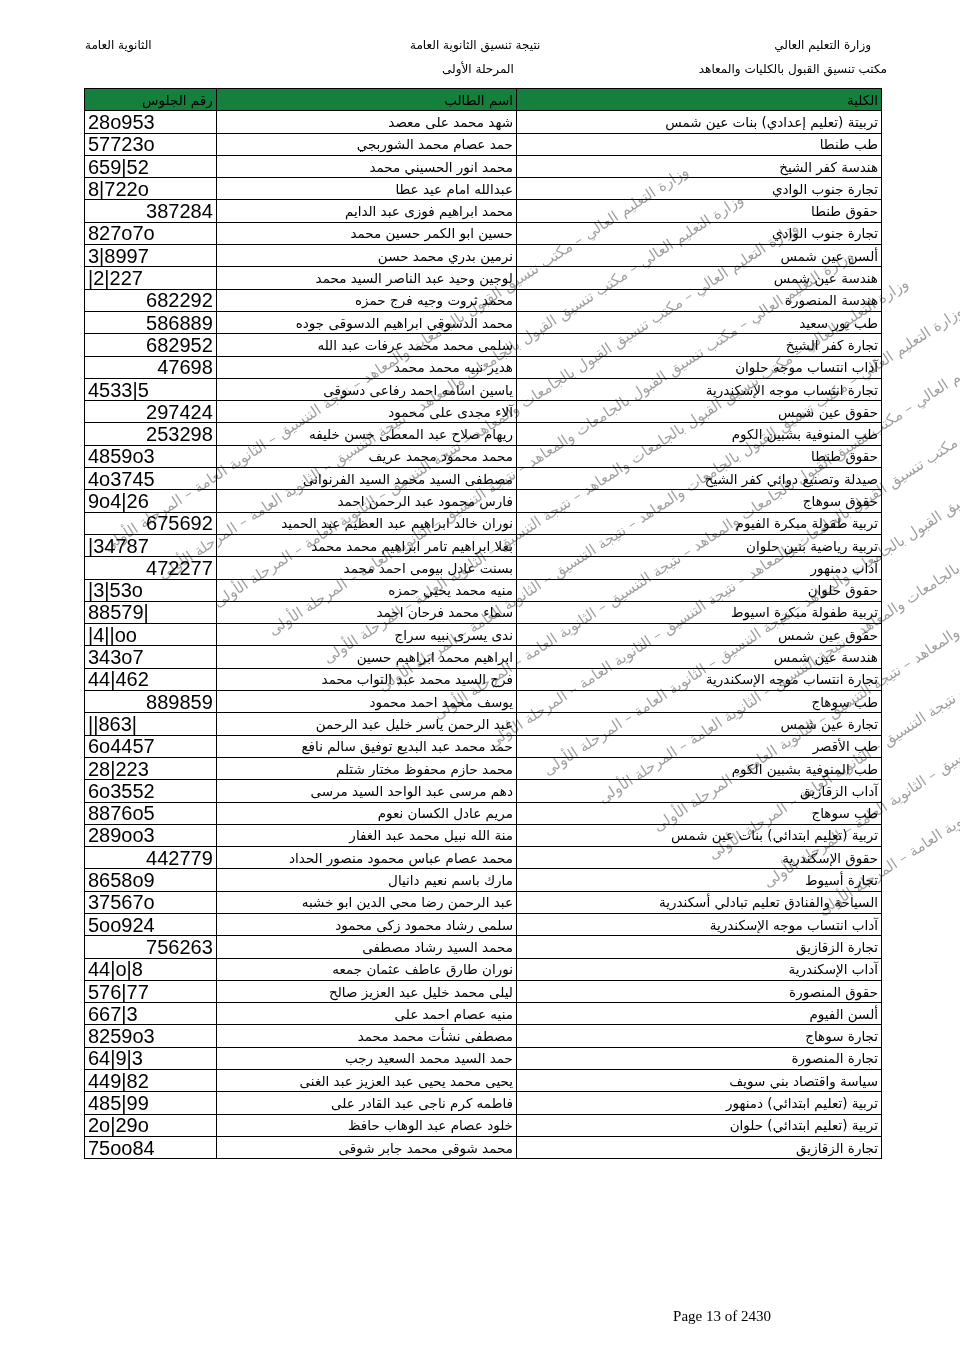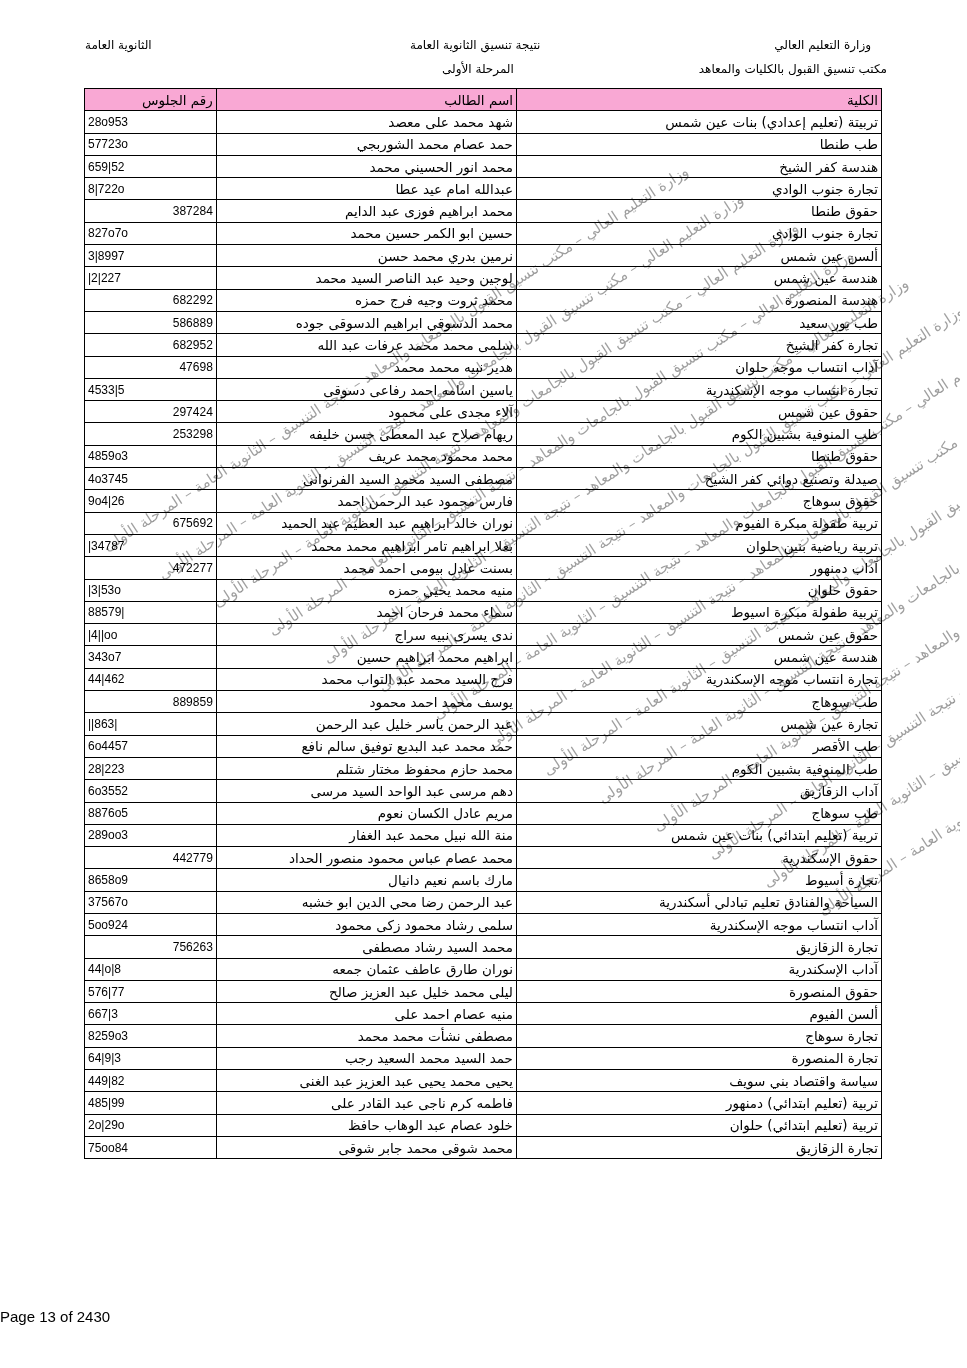--- a/index.html
+++ b/index.html
@@ -17,43 +17,43 @@
   table.results {
     position: absolute; left: 84px; top: 88px; width: 798px;
     border-collapse: collapse; table-layout: fixed;
     font-size: 13.5px;
   }
   table.results th, table.results td {
     border: 1.5px solid #000; height: 21.3px; padding: 0 3px;
     white-space: nowrap; overflow: hidden; line-height: 20px;
   }
   table.results th {
-    background: #f9a8d4; font-weight: normal; padding-left: 48px;
+    background: #15803d; font-weight: normal; padding-left: 48px;
   }
   .col-seat { width: 130px; }
   .col-name { width: 296px; }
   .col-college { width: 360px; }
-  .seat { direction: ltr; text-align: left; font-family: "Liberation Sans", sans-serif; font-size: 12px; }
+  .seat { direction: ltr; text-align: left; font-family: "Liberation Sans", sans-serif; font-size: 20px; }
   .seat.right { text-align: right; }
   .name, .college { direction: rtl; text-align: right; }
   th.seat-h { direction: rtl; text-align: right; }
 
   .watermark {
     position: absolute; left: 60px; top: 120px; width: 900px; height: 800px;
     pointer-events: none; overflow: hidden;
   }
   .watermark span {
     position: absolute; display: block; white-space: nowrap;
     font-size: 15px; color: rgba(0,0,0,0.38); direction: rtl;
     transform: rotate(-33deg); transform-origin: left top;
     letter-spacing: 1px;
   }
   .footer {
-    position: absolute; top: 1308px; left: 0; width: 771px; text-align: left;
-    font-family: Liberation Sans, sans-serif; font-size: 15px;
+    position: absolute; top: 1308px; left: 0; width: 771px; text-align: right;
+    font-family: Liberation Serif, serif; font-size: 15px;
   }
 </style>
 </head>
 <body>
 
 <div class="hdr hdr-right1">وزارة التعليم العالي</div>
 <div class="hdr hdr-right2">مكتب تنسيق القبول بالكليات والمعاهد</div>
 <div class="hdr hdr-center1">نتيجة تنسيق الثانوية العامة</div>
 <div class="hdr hdr-center2">المرحلة الأولى</div>
 <div class="hdr hdr-left1">الثانوية العامة</div>

